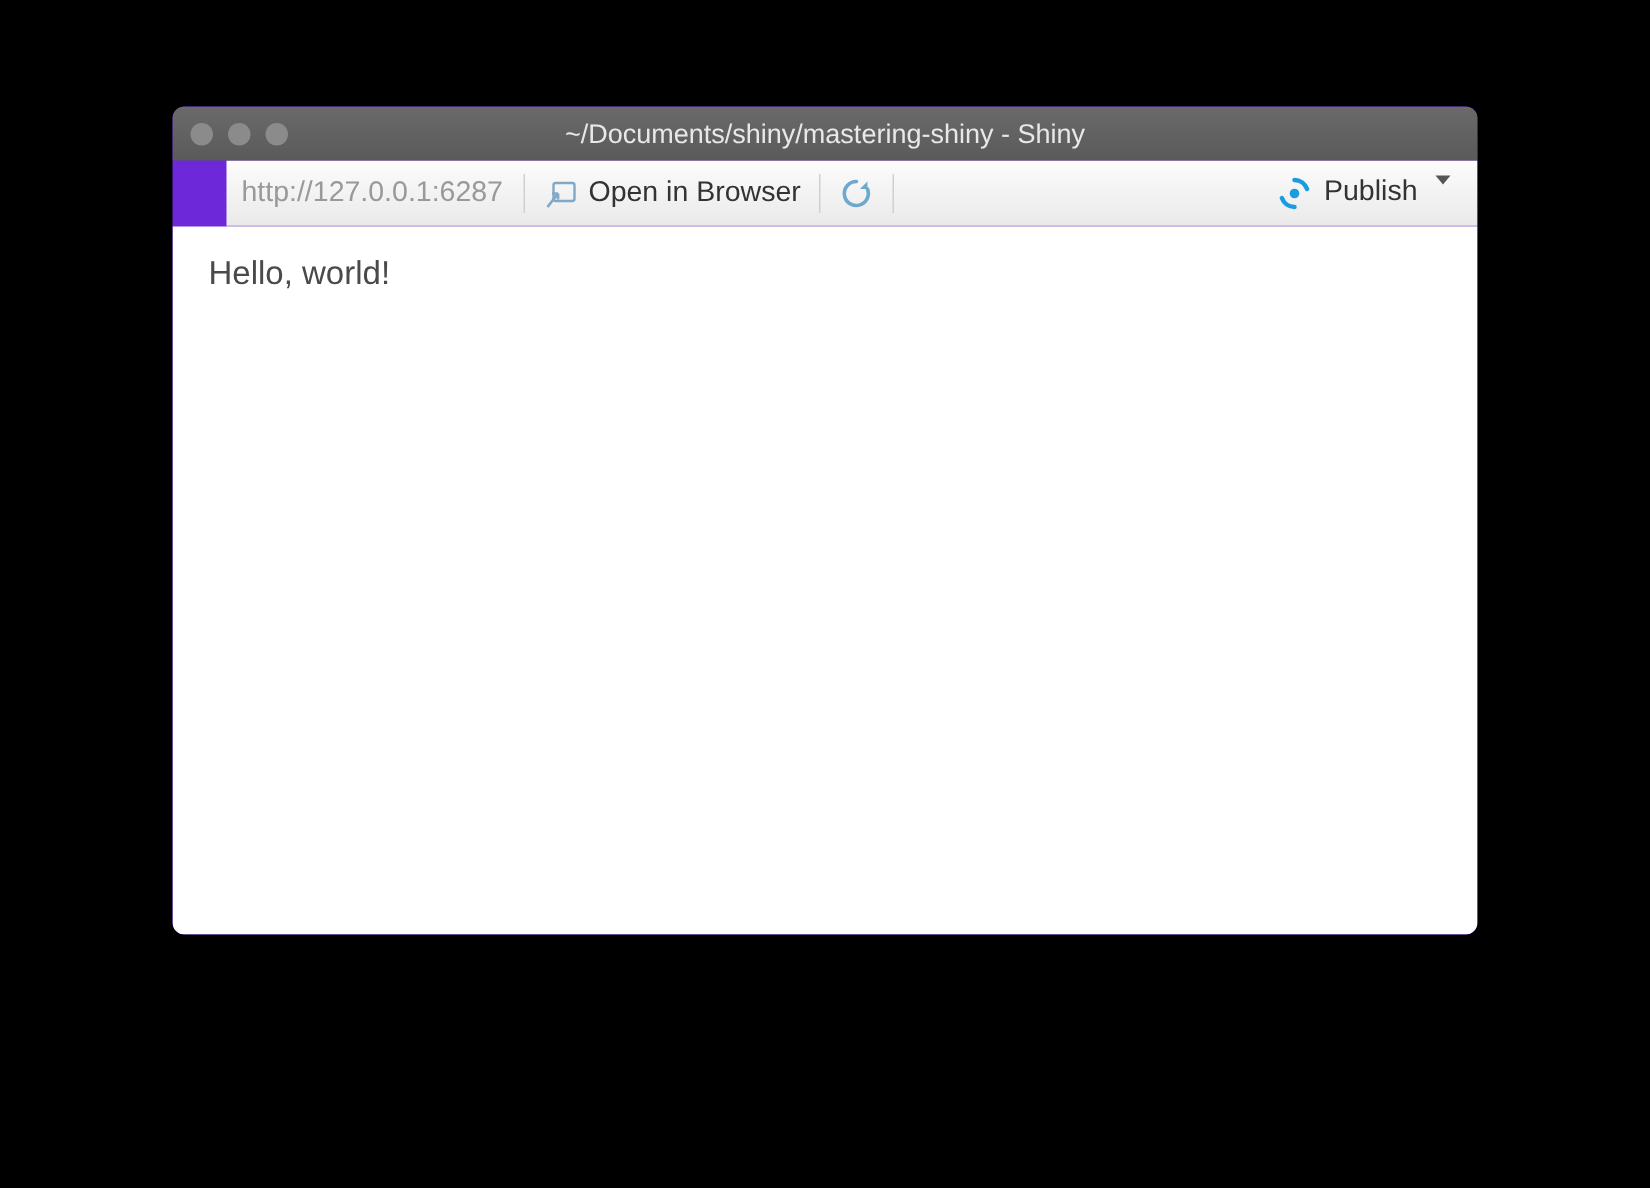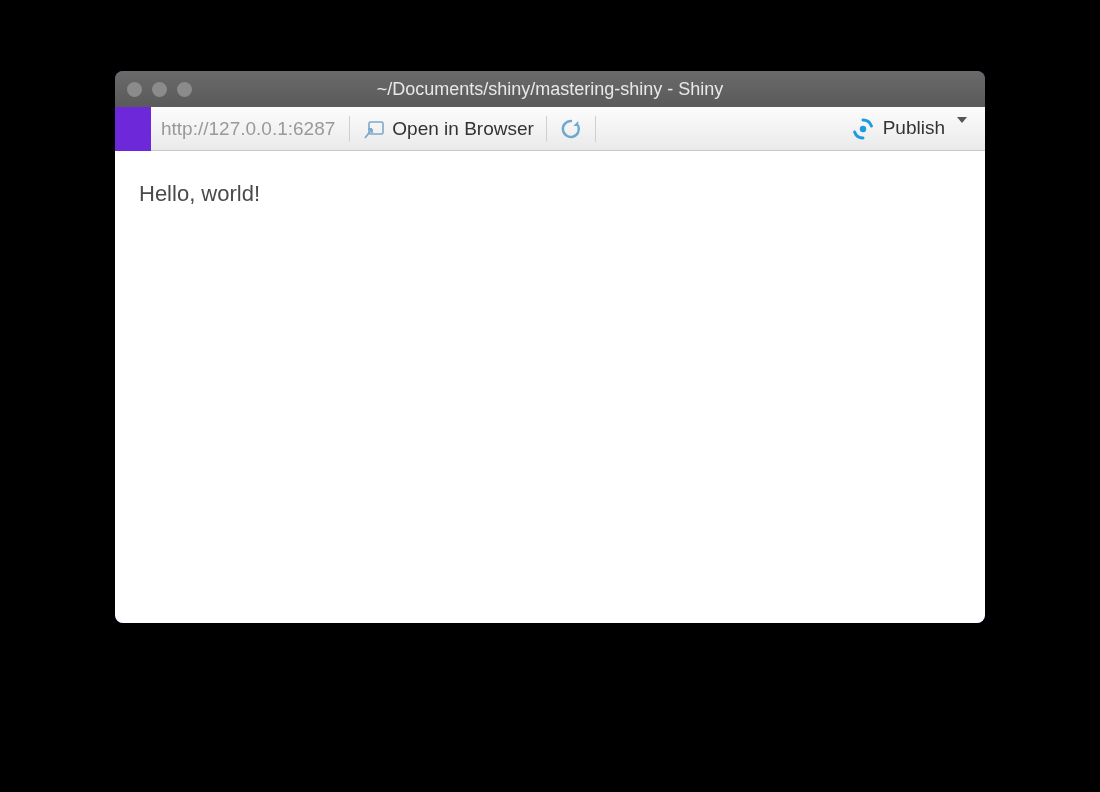--- a/index.html
+++ b/index.html
@@ -101,21 +101,21 @@
       align-items: flex-start;
       gap: 8px;
       padding: 4px 8px;
       cursor: pointer;
       color: #333;
       font-size: 19px;
     }
     .content {
       flex: 1;
       background: #fff;
-      padding: 30px 24px;
+      padding: 18px 24px;
     }
     .content-text {
       color: #4a4a4a;
       font-size: 22px;
       font-weight: 400;
     }
     .dropdown-caret {
       width: 0;
       height: 0;
       border-left: 5px solid transparent;

